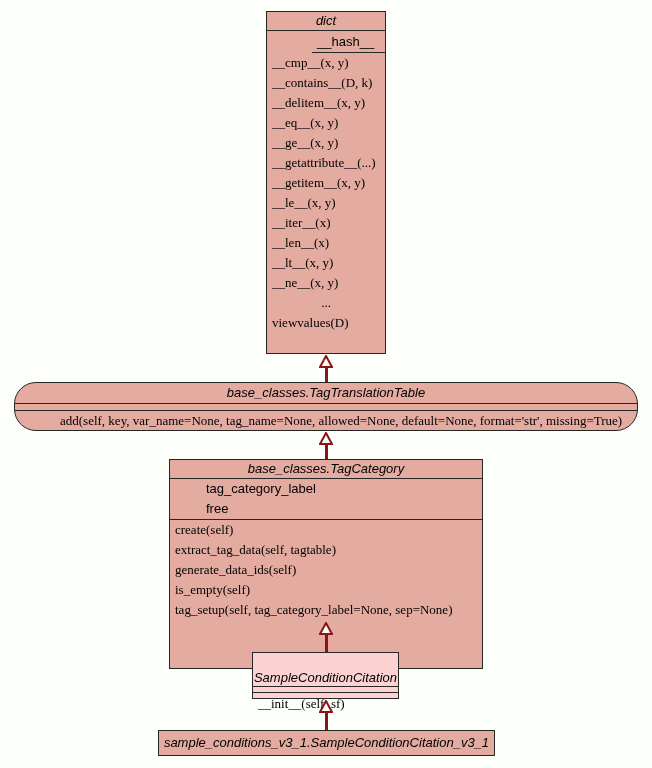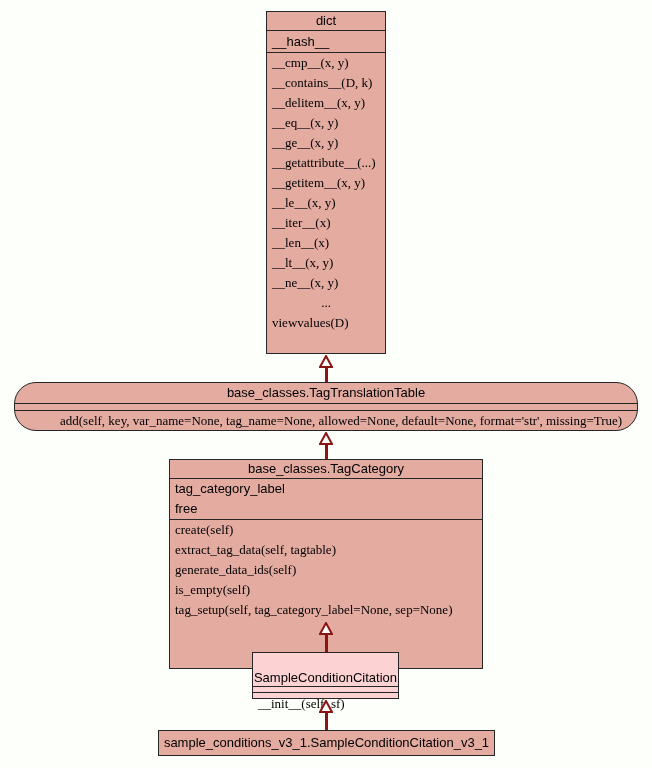--- a/index.html
+++ b/index.html
@@ -24,20 +24,21 @@
   }
   .uml-box.highlight {
     background: var(--highlight, #fcd2d2);
   }
   .uml-title {
     box-sizing: border-box;
     text-align: center;
     border-bottom: 1px solid var(--border, #262626);
     overflow: hidden;
     white-space: nowrap;
+    font-style: italic;
   }
   .uml-title.no-sep {
     border-bottom: none;
   }
   .sec {
     box-sizing: border-box;
     border-bottom: 1px solid var(--border, #262626);
     overflow: hidden;
   }
   .sec.last {
@@ -79,21 +80,21 @@
     stroke-width: 2;
   }
 </style>
 </head>
 <body>
 
 <div id="canvas">
 
   <div class="uml-box" style="left:266px; top:11px; width:120px; height:343px;">
     <div class="uml-title" style="height:19px; line-height:18px;">dict</div>
-    <div class="sec" style="height:22px; padding-top:1px;">
+    <div class="sec" style="height:22px; padding-top:1px;margin-left:45px;">
         <div class="row">__hash__</div>
       </div>
     <div class="sec last" style="height:300px;">
         <div class="row">__cmp__(x, y)</div>
         <div class="row">__contains__(D, k)</div>
         <div class="row">__delitem__(x, y)</div>
         <div class="row">__eq__(x, y)</div>
         <div class="row">__ge__(x, y)</div>
         <div class="row">__getattribute__(...)</div>
         <div class="row">__getitem__(x, y)</div>
@@ -124,21 +125,21 @@
 
   <div class="arrow" style="left:319px; top:432px; height:27px;">
     <svg width="14" height="13" viewBox="0 0 14 13">
         <polygon points="7,1 13,12 1,12"></polygon>
       </svg>
     <div class="stem"></div>
   </div>
 
   <div class="uml-box" style="left:169px; top:459px; width:314px; height:210px;">
     <div class="uml-title" style="height:19px; line-height:18px;">base_classes.TagCategory</div>
-    <div class="sec" style="height:41px;">
+    <div class="sec" style="height:41px;padding-left:31px;">
         <div class="row">tag_category_label</div>
         <div class="row">free</div>
       </div>
     <div class="sec last" style="height:100px;">
         <div class="row">create(self)</div>
         <div class="row">extract_tag_data(self, tagtable)</div>
         <div class="row">generate_data_ids(self)</div>
         <div class="row">is_empty(self)</div>
         <div class="row">tag_setup(self, tag_category_label=None, sep=None)</div>
       </div>

